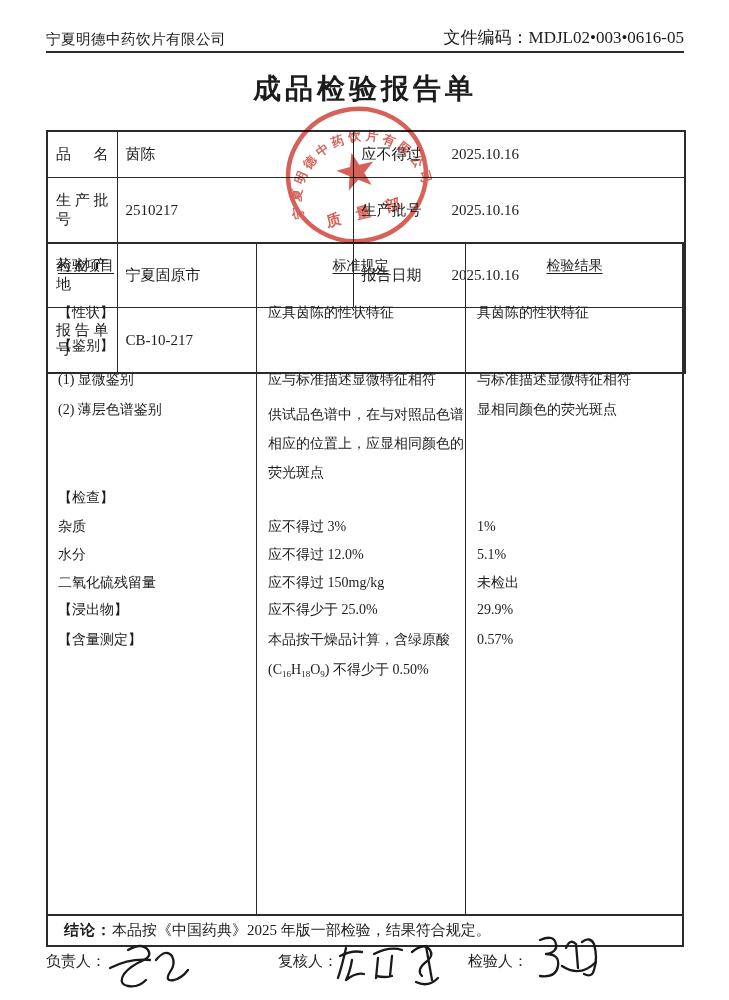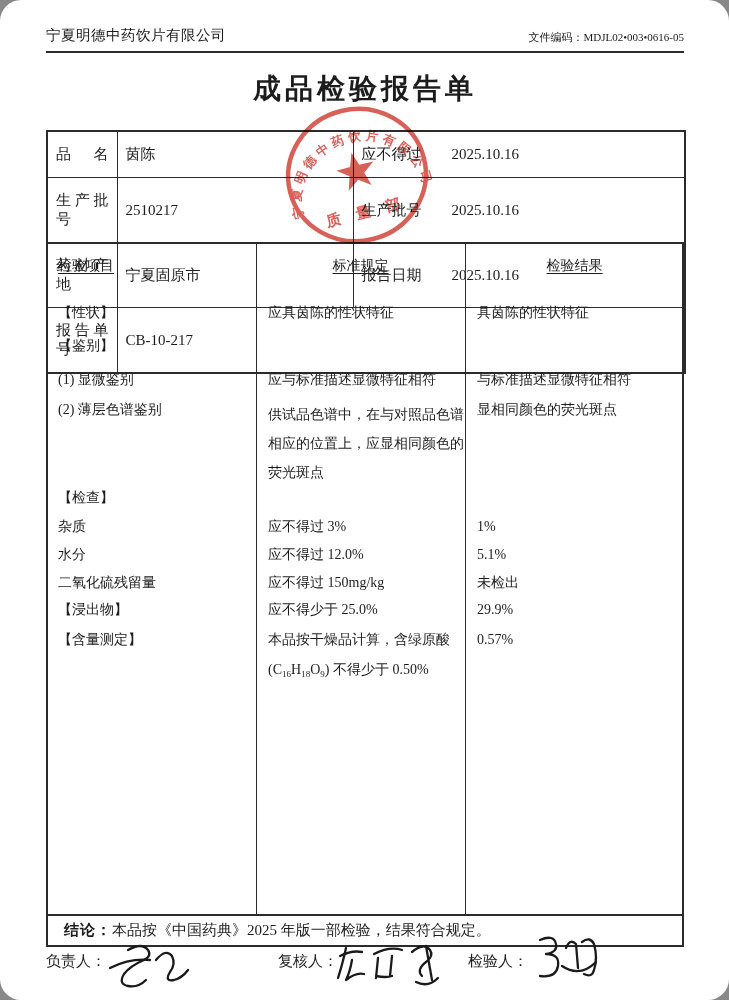--- a/index.html
+++ b/index.html
@@ -1,27 +1,26 @@
 <!DOCTYPE html>
 <html><head>
 <meta charset="utf-8">
 <style>
   * { margin:0; padding:0; box-sizing:border-box; }
   html,body { background:#888; }
   .sheet {
     position:relative; width:729px; height:1000px; margin:0 auto;
     background:#ffffff; color:#1c1c1c; overflow:hidden;
     font-family:"Liberation Serif","DejaVu Serif",serif;
-    border-radius:21px;
   }
   
   .doc-header { position:absolute; top:26px; left:46px; width:638px;
     display:flex; justify-content:space-between; align-items:flex-end; }
   .company-name { font-size:14.5px; letter-spacing:0.5px; }
-  .doc-code { font-size:11px; }
+  .doc-code { font-size:17px; }
   .header-rule { position:absolute; top:51px; left:46px; width:638px; height:2px; background:#2b2b2b; }
   
   .report-title { position:absolute; top:70px; left:46px; width:638px;
     text-align:center; font-size:28px; font-weight:bold; letter-spacing:4px; }
   
   table.info { position:absolute; top:130px; left:46px; width:638px;
     border-collapse:collapse; table-layout:fixed; font-size:15px; }
   table.info td { border:1px solid #2b2b2b; height:28px; padding:13px 8px; }
   table.info { border:2px solid #2b2b2b; }
   td.lab { text-align:justify; text-align-last:justify; padding:0 10px; }

